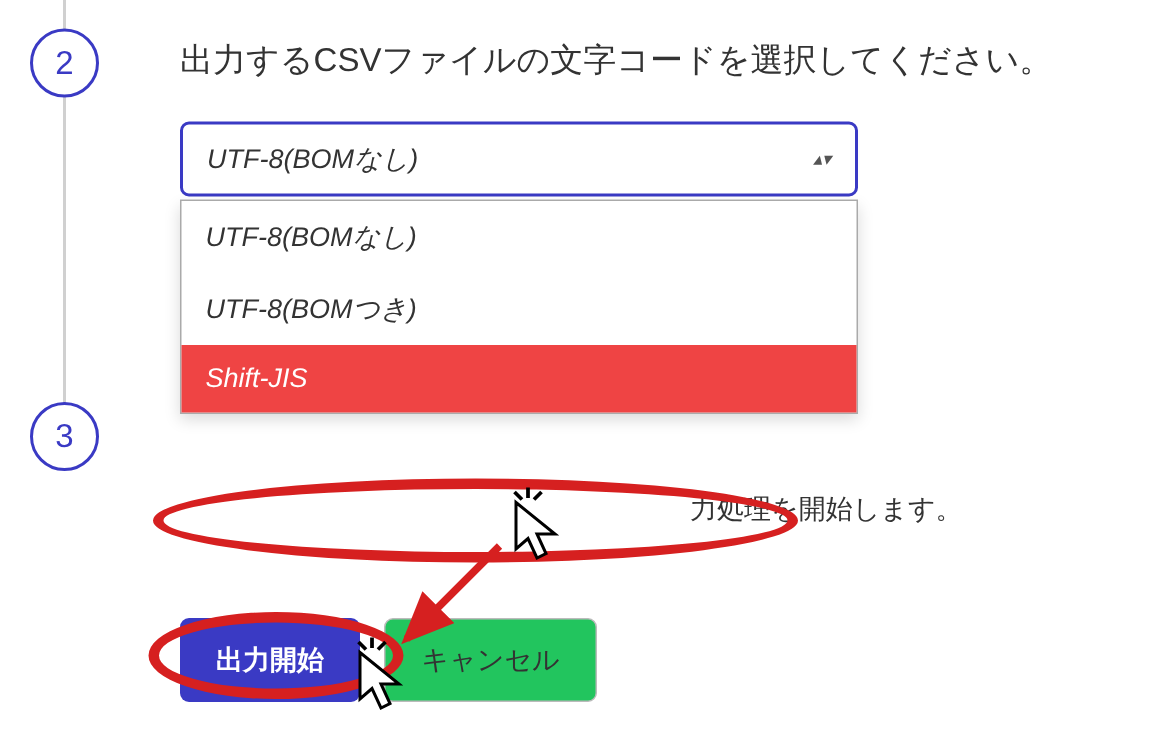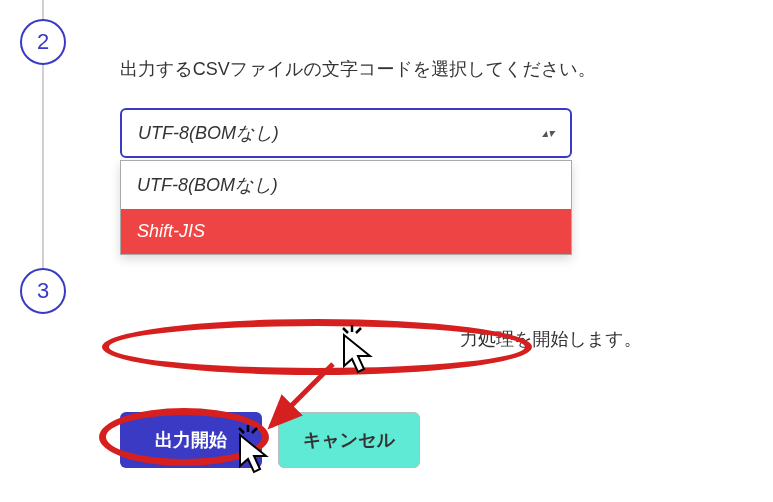--- a/index.html
+++ b/index.html
@@ -51,24 +51,23 @@
       top: 22px;
       width: 640px;
     }
     .section-title {
       font-size: 22px;
       font-weight: bold;
       color: #222;
       margin-bottom: 20px;
     }
     .description {
-      font-size: 18px;
+      font-size: 22px;
       color: #333;
       line-height: 1.6;
-      margin-top: 33px;
     }
     .link {
       color: #3a3ac4;
       text-decoration: underline;
       cursor: pointer;
     }
     .select-container {
       position: relative;
       margin-top: 24px;
       width: 452px;
@@ -124,35 +123,35 @@
       position: absolute;
       left: 120px;
       top: 412px;
       display: flex;
       gap: 16px;
     }
     .primary-button {
       background: #3a3ac4;
       color: #ffffff;
       border: none;
-      padding: 15px 35px;
+      padding: 15px 24px;
       font-size: 18px;
       border-radius: 6px;
       cursor: pointer;
       font-weight: bold;
     }
     .secondary-button {
-      background: #5eead4;
+      background: #22c55e;
       color: #333;
       border: 1px solid #bbb;
       padding: 15px 24px;
       font-size: 18px;
       border-radius: 6px;
       cursor: pointer;
-      font-weight: bold;
+      font-weight: normal;
     }
     .highlight-ellipse-1 {
       position: absolute;
       left: 102px;
       top: 319px;
       width: 430px;
       height: 56px;
       border: 7px solid #d62020;
       border-radius: 50%;
       pointer-events: none;
@@ -219,20 +218,21 @@
 <div class="content">
   <p class="description">出力するCSVファイルの文字コードを選択してください。</p>
 
   <div class="select-container">
     <div class="select-box">
       <span>UTF-8(BOMなし)</span>
       <span class="select-arrow">▴▾</span>
     </div>
     <div class="dropdown">
       <div class="dropdown-option">UTF-8(BOMなし)</div>
+      <div class="dropdown-option">UTF-8(BOMつき)</div>
       <div class="dropdown-option selected">Shift-JIS</div>
     </div>
   </div>
 </div>
 
 <div class="body-text">
   <div>力処理を開始します。</div>
 </div>
 
 <div class="button-row">

